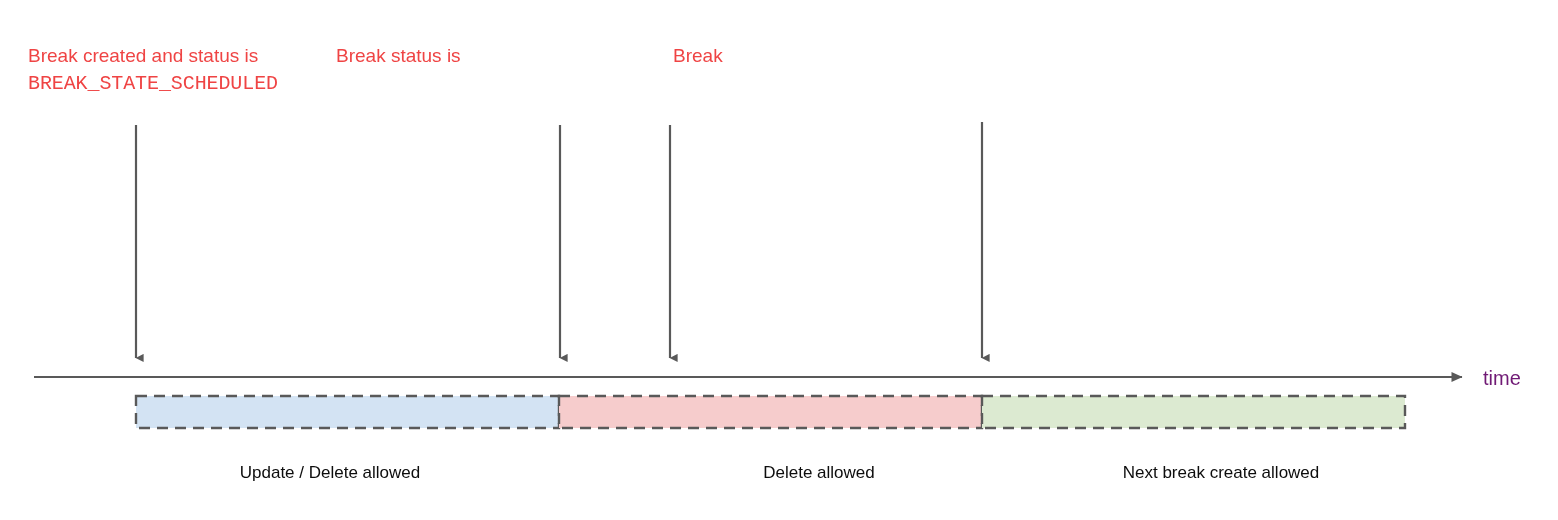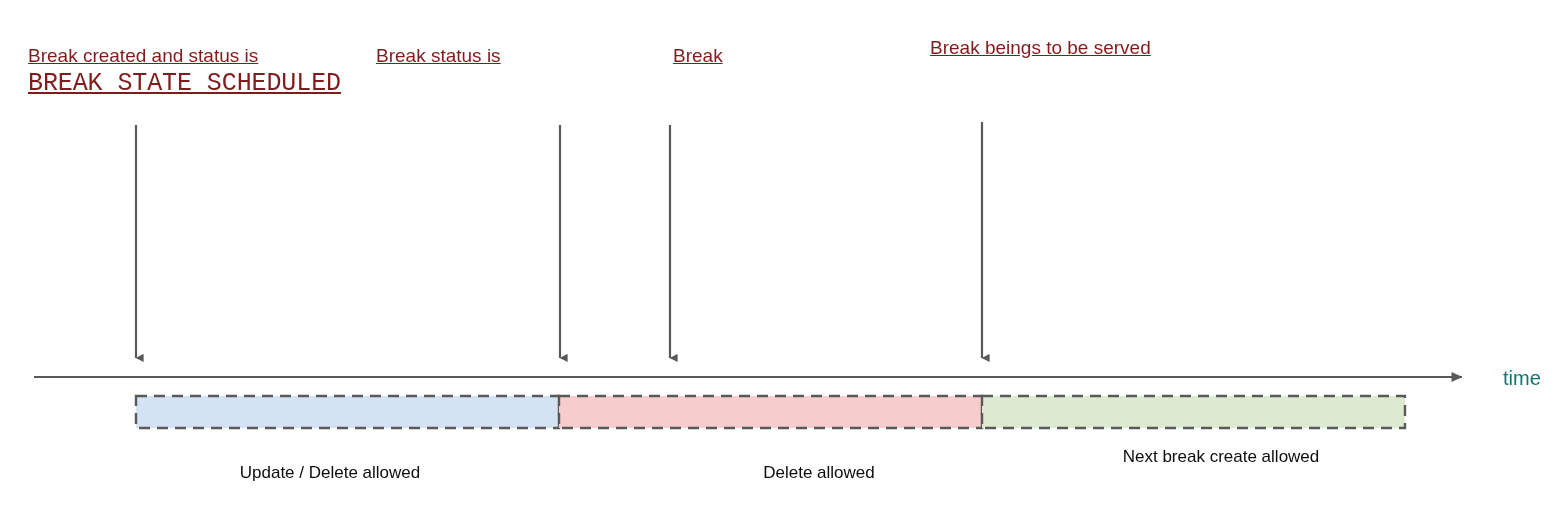--- a/index.html
+++ b/index.html
@@ -19,27 +19,26 @@
     position: absolute;
     inset: 0;
     width: 1558px;
     height: 520px;
   }
   .annotation {
     position: absolute;
     font-family: "Liberation Sans", sans-serif;
     font-size: 19px;
     line-height: 28px;
-    color: #7f1d1d;
+    color: #ef4444;
     white-space: nowrap;
-    text-decoration: underline;
   }
   .annotation .mono {
     font-family: "Liberation Mono", "DejaVu Sans Mono", monospace;
-    font-size: 25px;
+    font-size: 20px;
     letter-spacing: -0.1px;
   }
   .annotation .line { display: block; }
 
   .ann-1 { left: 28px;  top: 42px; }
   .ann-2 { left: 355px; top: 42px; }
   .ann-3 { left: 673px; top: 42px; }
   .ann-4 { left: 930px; top: 34px; }
 
   .caption {
@@ -47,31 +46,30 @@
     font-family: "Liberation Sans", sans-serif;
     font-size: 17px;
     line-height: 24px;
     color: #0d0d0d;
     white-space: nowrap;
     text-align: center;
     transform: translateX(-50%);
   }
   .cap-1 { left: 330px;  top: 461px; }
   .cap-2 { left: 777px;  top: 461px; }
-  .cap-3 { left: 1221px; top: 445px; }
+  .cap-3 { left: 1221px; top: 461px; }
 
   .axis-label {
     position: absolute;
     left: 1483px;
     top: 367px;
     font-family: "Liberation Sans", sans-serif;
     font-size: 20px;
-    color: #0f766e;
+    color: #701a75;
     white-space: nowrap;
-    margin-left: 20px;
   }
 </style>
 </head>
 <body>
 
 <svg id="diagram" viewBox="0 0 1558 520" xmlns="http://www.w3.org/2000/svg">
   <defs>
     <marker id="arrowhead-down" markerWidth="9" markerHeight="9" refX="4.5" refY="8.2" orient="auto" markerUnits="userSpaceOnUse">
       <path d="M0.4 0.6 L8.6 0.6 L4.5 8.6 Z" fill="#595959"></path>
     </marker>
@@ -96,29 +94,28 @@
     <rect x="559" y="396" width="423" height="32" fill="#f6cccc" stroke="#595959" stroke-width="2.4" stroke-dasharray="11 7"></rect>
     <rect x="982" y="396" width="423" height="32" fill="#dcead1" stroke="#595959" stroke-width="2.4" stroke-dasharray="11 7"></rect>
   </g>
 </svg>
 
 <div class="annotation ann-1" style="left: 28px; top: 42px;">
   <span class="line">Break created and status is</span>
   <span class="line mono">BREAK_STATE_SCHEDULED</span>
 </div>
 
-<div class="annotation ann-2" style="left: 376px; top: 42px;">
+<div class="annotation ann-2" style="left: 336px; top: 42px;">
   <span class="line">Break status is</span>
 </div>
 
 <div class="annotation ann-3" style="left: 673px; top: 42px; text-align: center;">
   <span class="line">Break</span>
 </div>
 
 <div class="annotation ann-4" style="left: 930px; top: 34px;">
-  <span class="line">Break beings to be served</span>
 </div>
 
 <div class="caption cap-1" style="left: 330px;">Update / Delete allowed</div>
 <div class="caption cap-2" style="left: 819px;">Delete allowed</div>
 <div class="caption cap-3" style="left: 1221px;">Next break create allowed</div>
 
 <div class="axis-label">time</div>
 
 </body></html>

